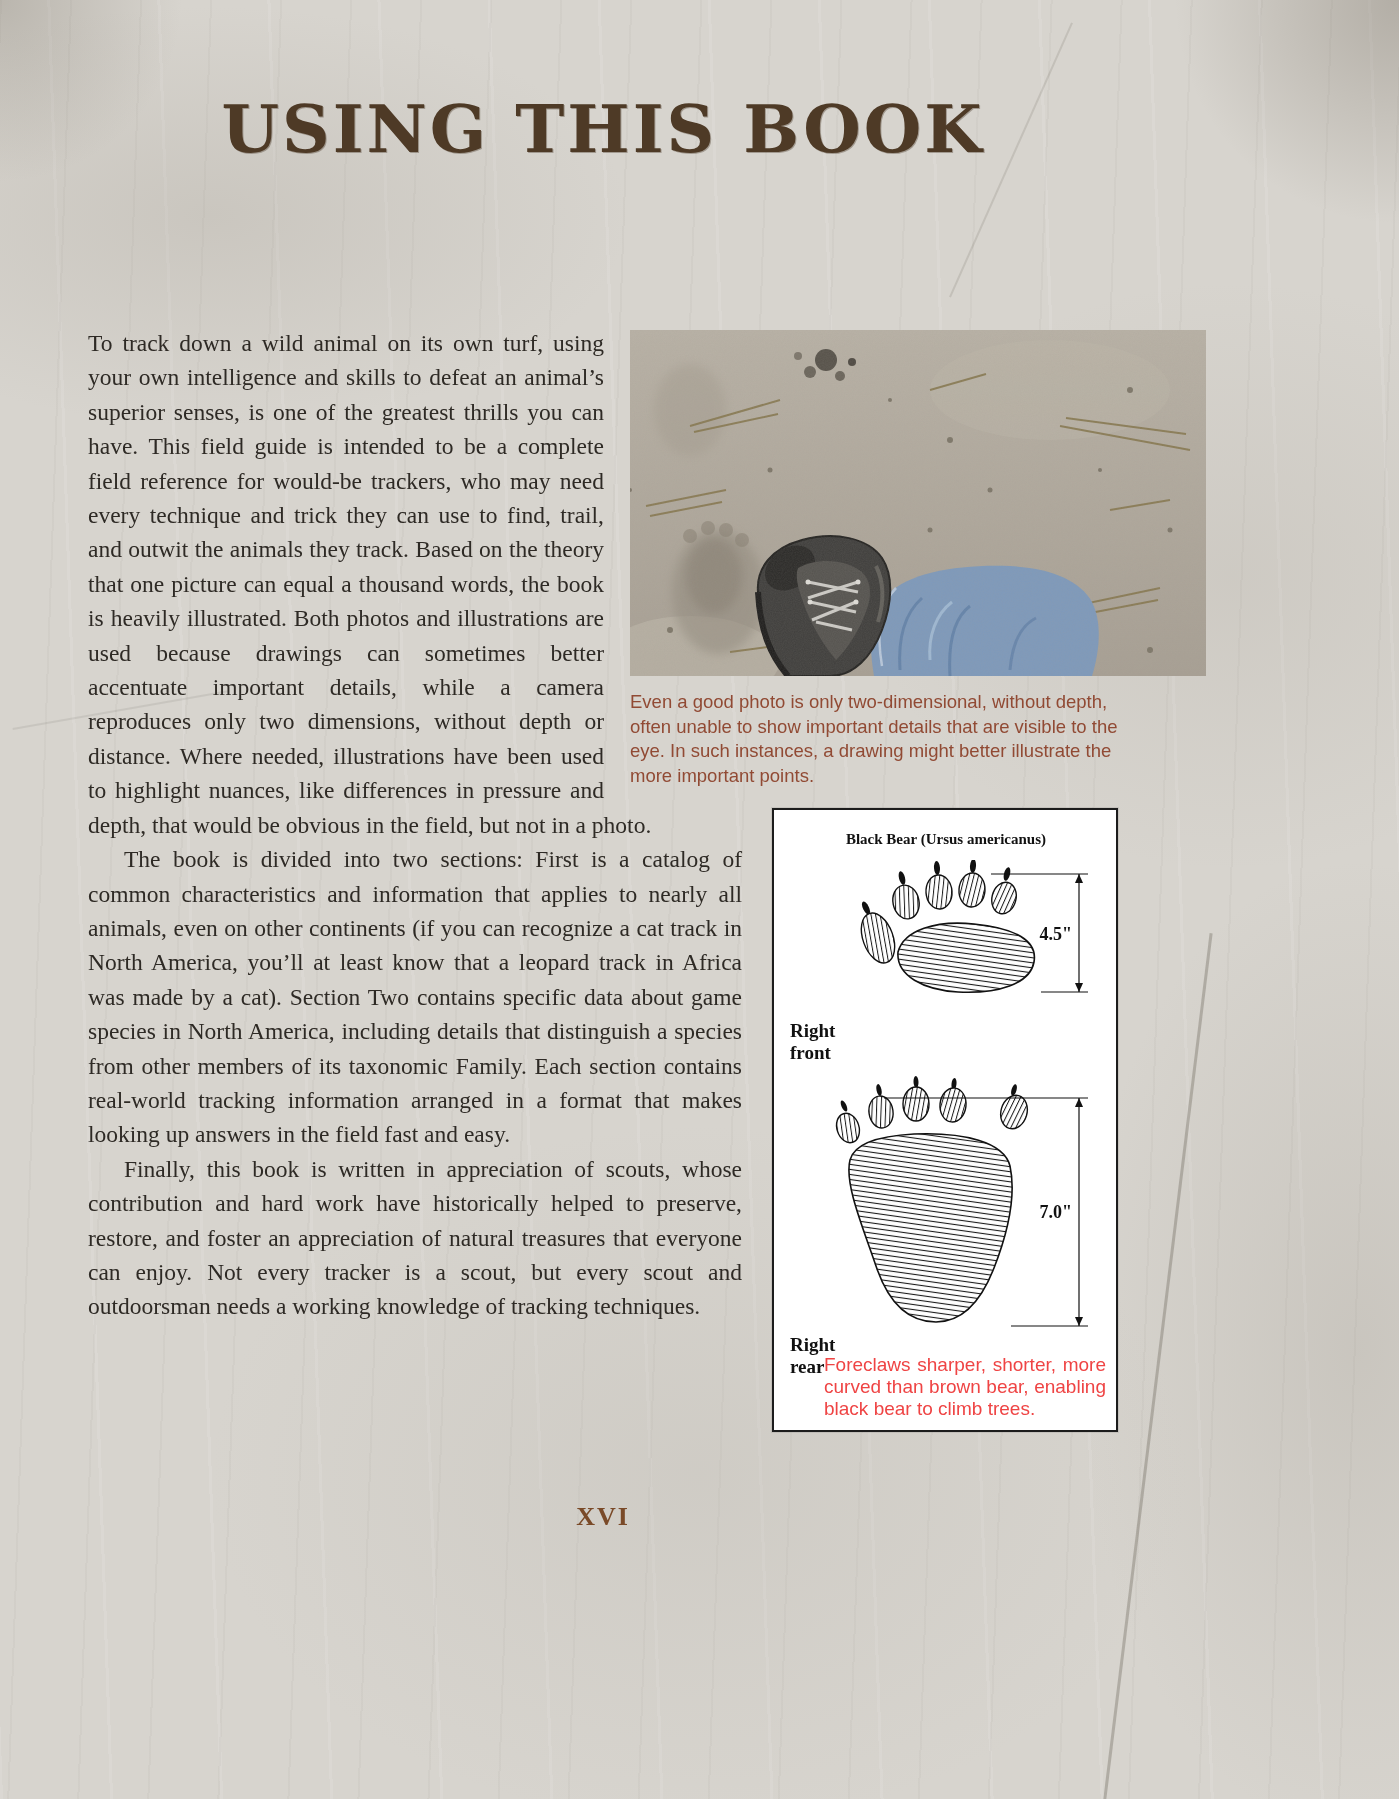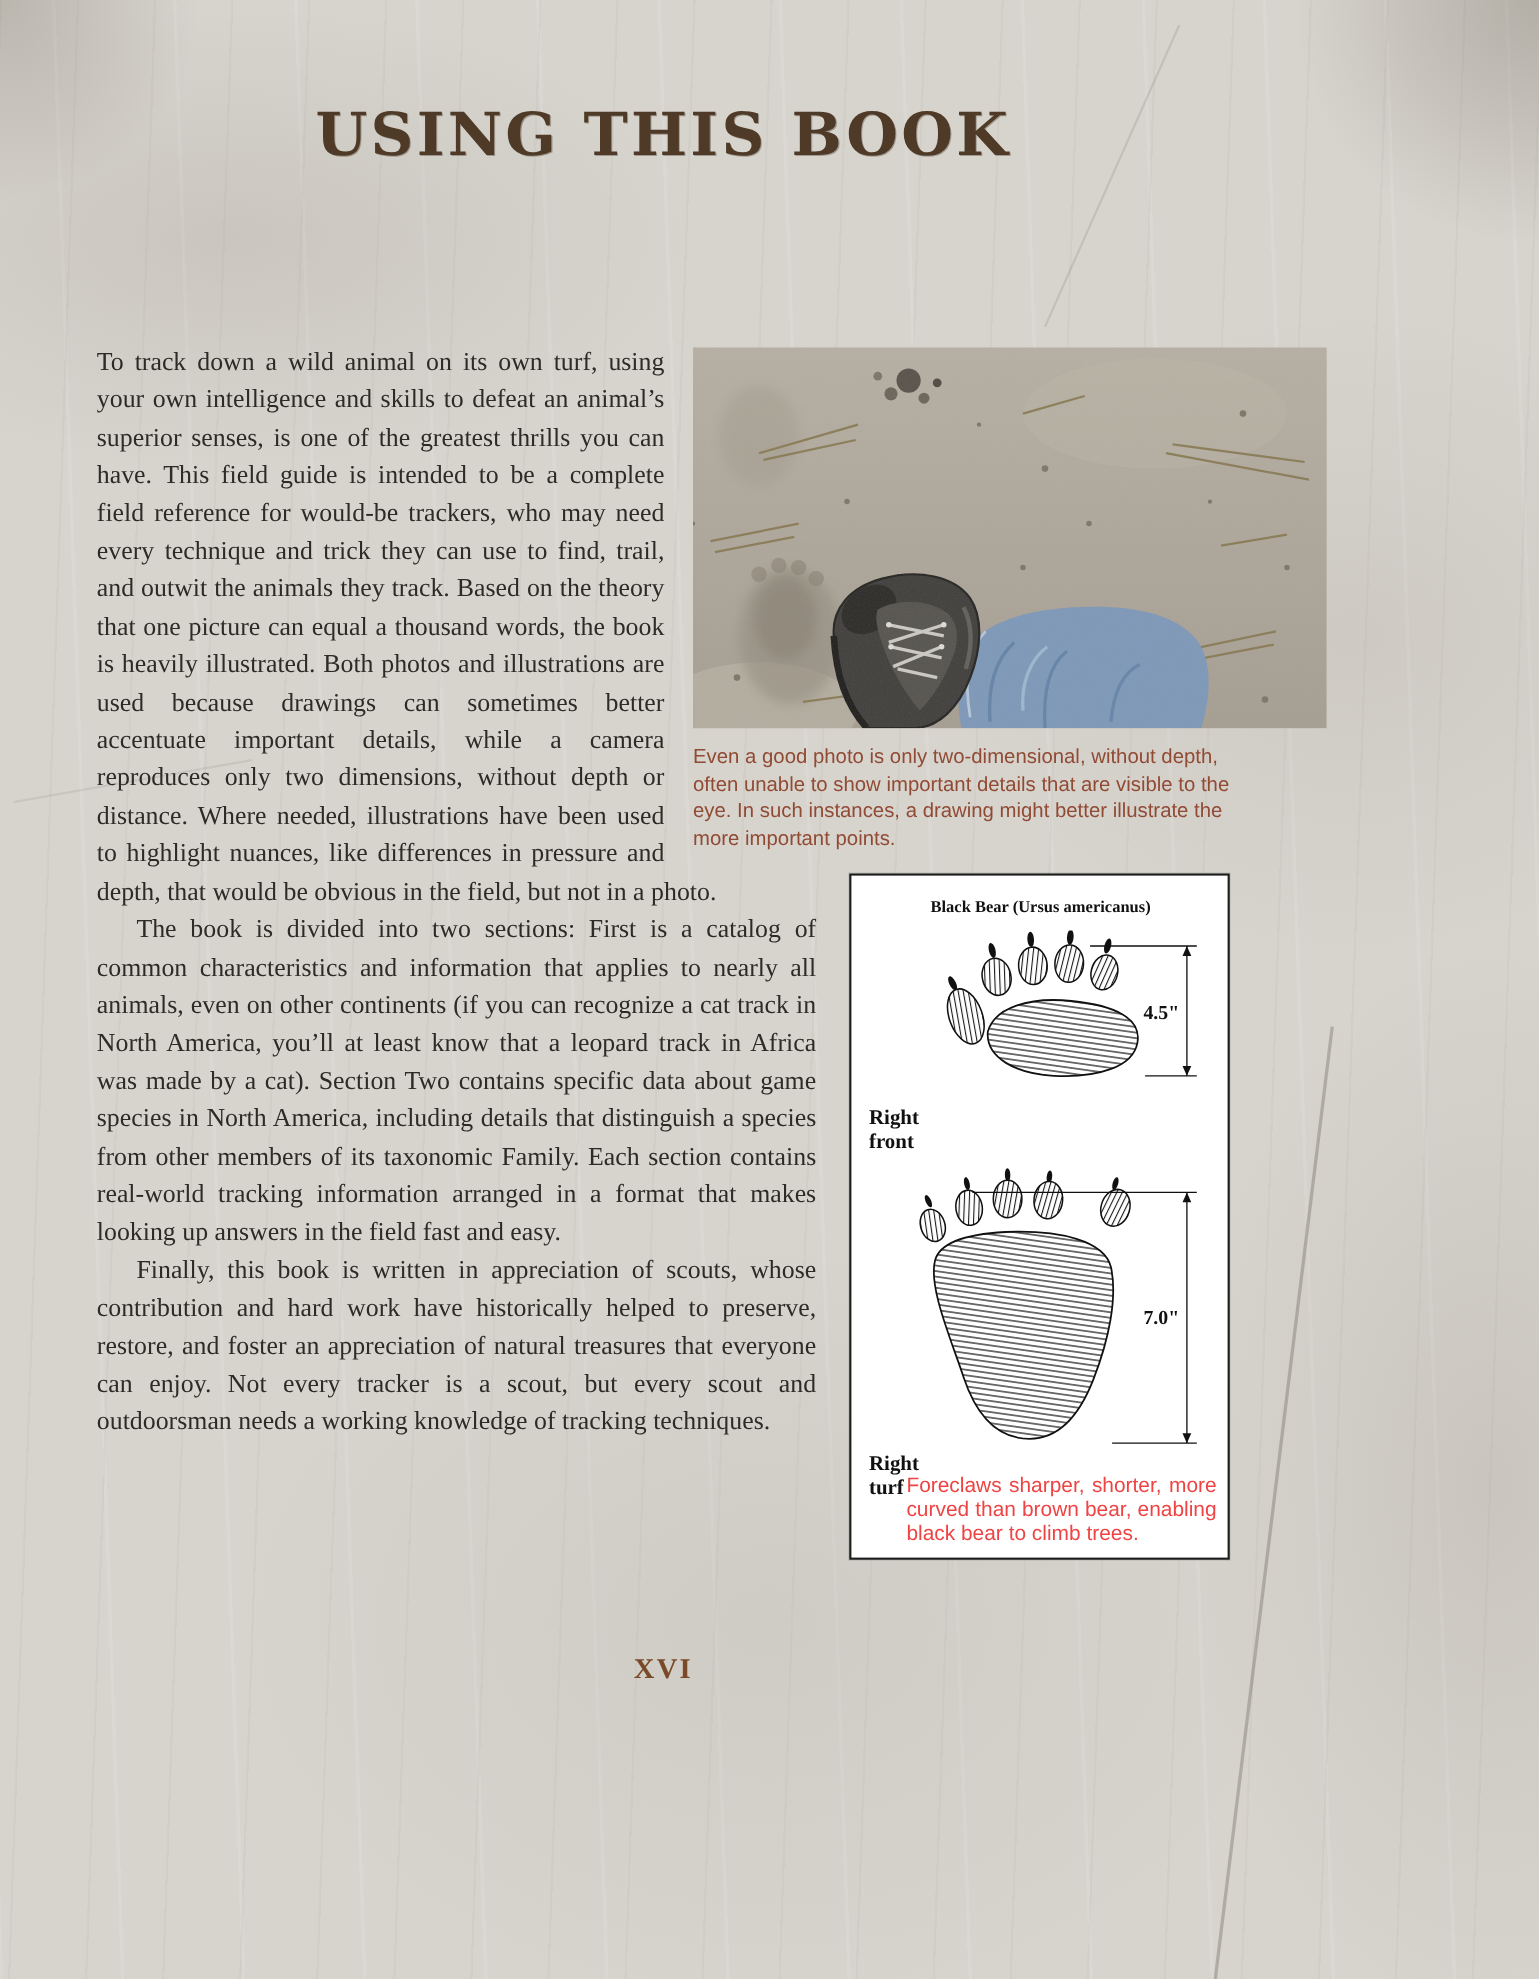--- a/index.html
+++ b/index.html
@@ -38,21 +38,21 @@
   .content {
     position: relative;
     margin: 0 281px 0 88px; 
   }
 
   h1.page-title {
     margin-top: 90px;
     text-align: center;
     font-family: "DejaVu Serif", "Liberation Serif", serif;
     font-weight: 800;
-    font-size: 54px;
+    font-size: 66px;
     letter-spacing: 3px;
     color: #4e3a26;
     text-shadow: 1px 1px 0 rgba(62,46,30,0.35);
   }
 
   .body-text {
     margin-top: 158px;
     font-size: 23.5px;
     line-height: 34.4px;
     color: #2e2a25;
@@ -318,21 +318,21 @@
           <line x1="98" y1="238" x2="302" y2="238"></line>
           <line x1="225" y1="466" x2="302" y2="466"></line>
           <line x1="293" y1="238" x2="293" y2="466"></line>
           <polygon points="289,247 297,247 293,238" fill="#111" stroke="none"></polygon>
           <polygon points="289,457 297,457 293,466" fill="#111" stroke="none"></polygon>
         </g>
         <text x="286" y="358" text-anchor="end" font-family="Liberation Serif, serif" font-weight="bold" font-size="18" fill="#111">7.0"</text>
       </svg>
 
       <div class="paw-label front">Right front</div>
-      <div class="paw-label rear">Right turf</div>
+      <div class="paw-label rear">Right rear</div>
 
       <figcaption class="diagram-caption">Foreclaws sharper, shorter, more curved than brown bear, enabling black bear to climb trees.</figcaption>
     </figure>
 
     <p>To track down a wild animal on its own turf, using your own intelligence and skills to defeat an animal’s superior senses, is one of the greatest thrills you can have. This field guide is intended to be a complete field reference for would-be trackers, who may need every technique and trick they can use to find, trail, and outwit the animals they track. Based on the theory that one picture can equal a thousand words, the book is heavily illustrated. Both photos and illustrations are used because drawings can sometimes better accentuate important details, while a camera reproduces only two dimensions, without depth or distance. Where needed, illustrations have been used to highlight nuances, like differences in pressure and depth, that would be obvious in the field, but not in a photo.</p>
     <p class="indent">The book is divided into two sections: First is a catalog of common characteristics and information that applies to nearly all animals, even on other continents (if you can recognize a cat track in North America, you’ll at least know that a leopard track in Africa was made by a cat). Section Two contains specific data about game species in North America, including details that distinguish a species from other members of its taxonomic Family. Each section contains real-world tracking information arranged in a format that makes looking up answers in the field fast and easy.</p>
     <p class="indent">Finally, this book is written in appreciation of scouts, whose contribution and hard work have historically helped to preserve, restore, and foster an appreciation of natural treasures that everyone can enjoy. Not every tracker is a scout, but every scout and outdoorsman needs a working knowledge of tracking techniques.</p>
   </div>
 </div>
 

